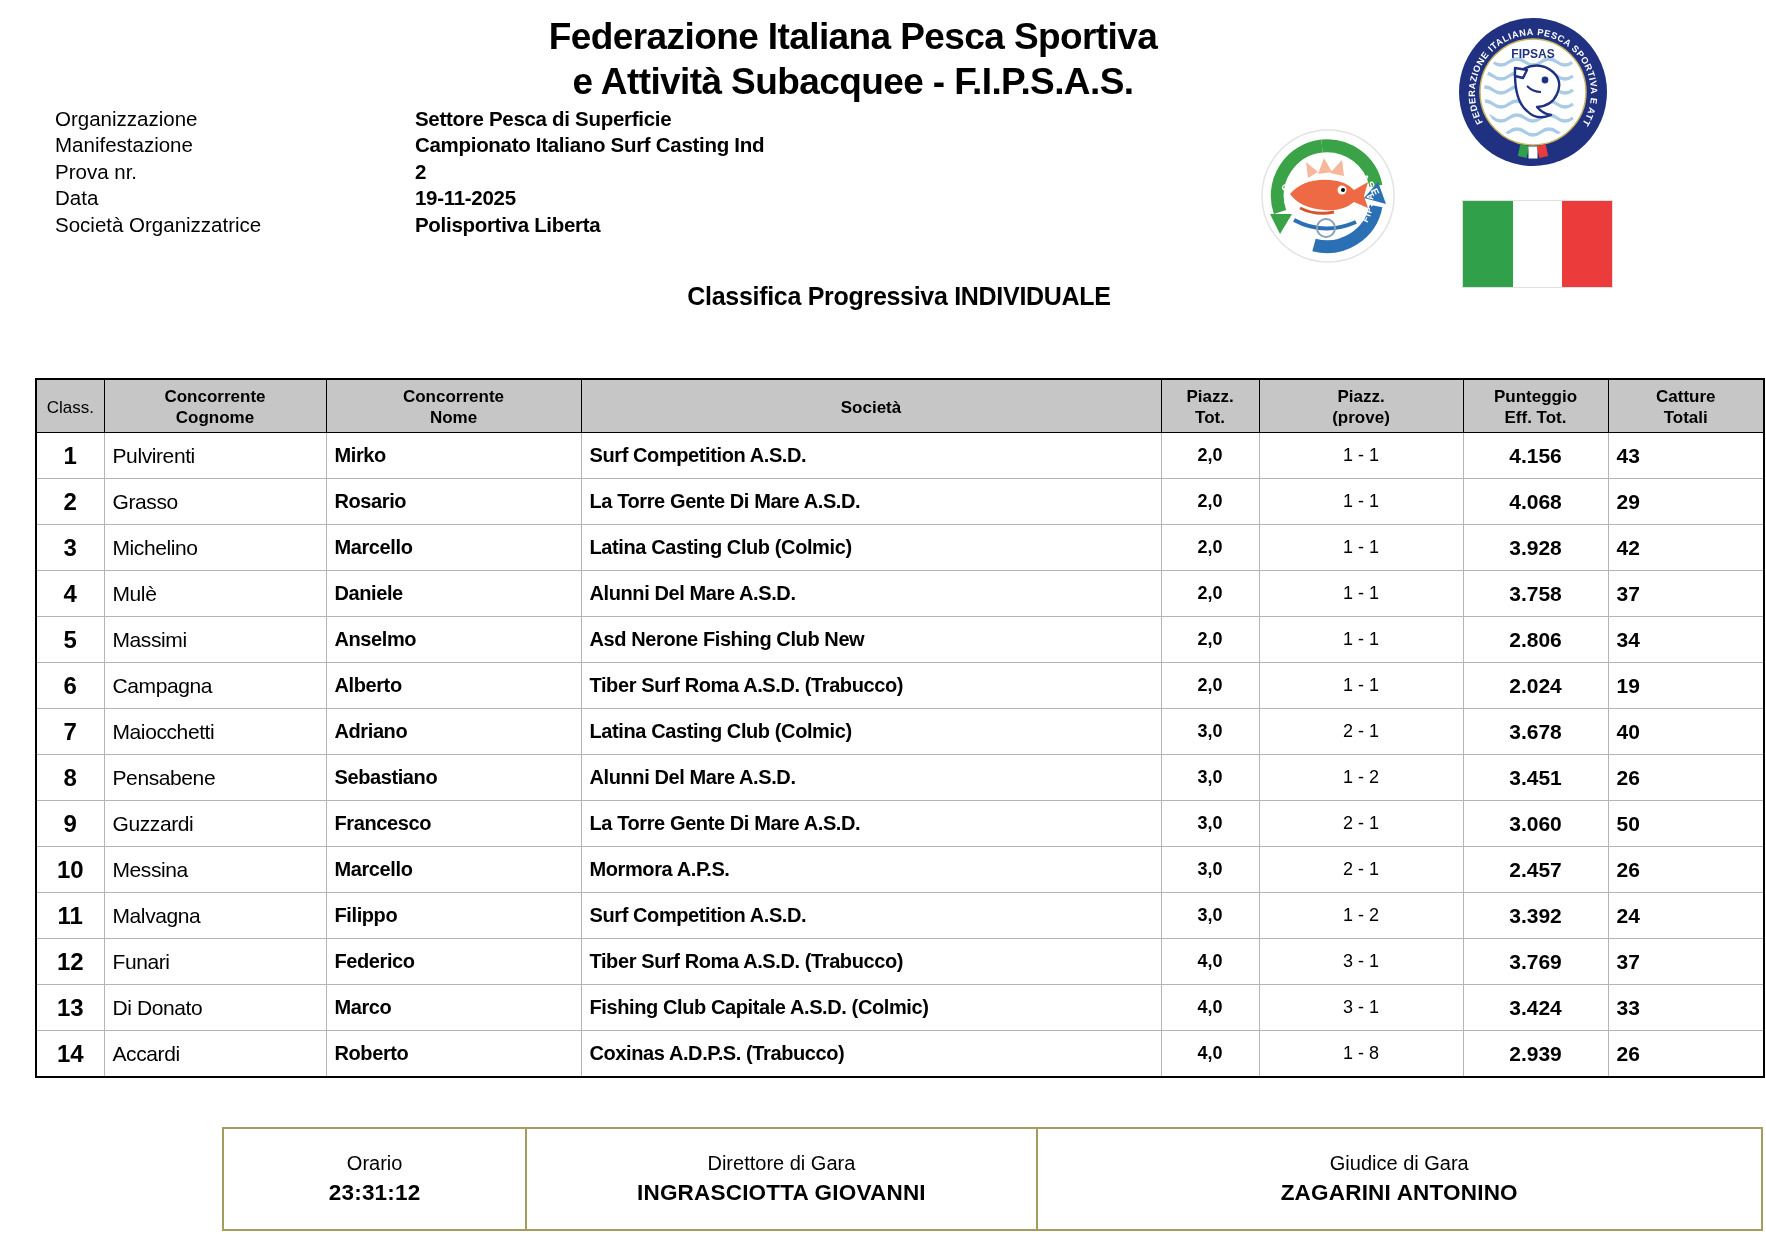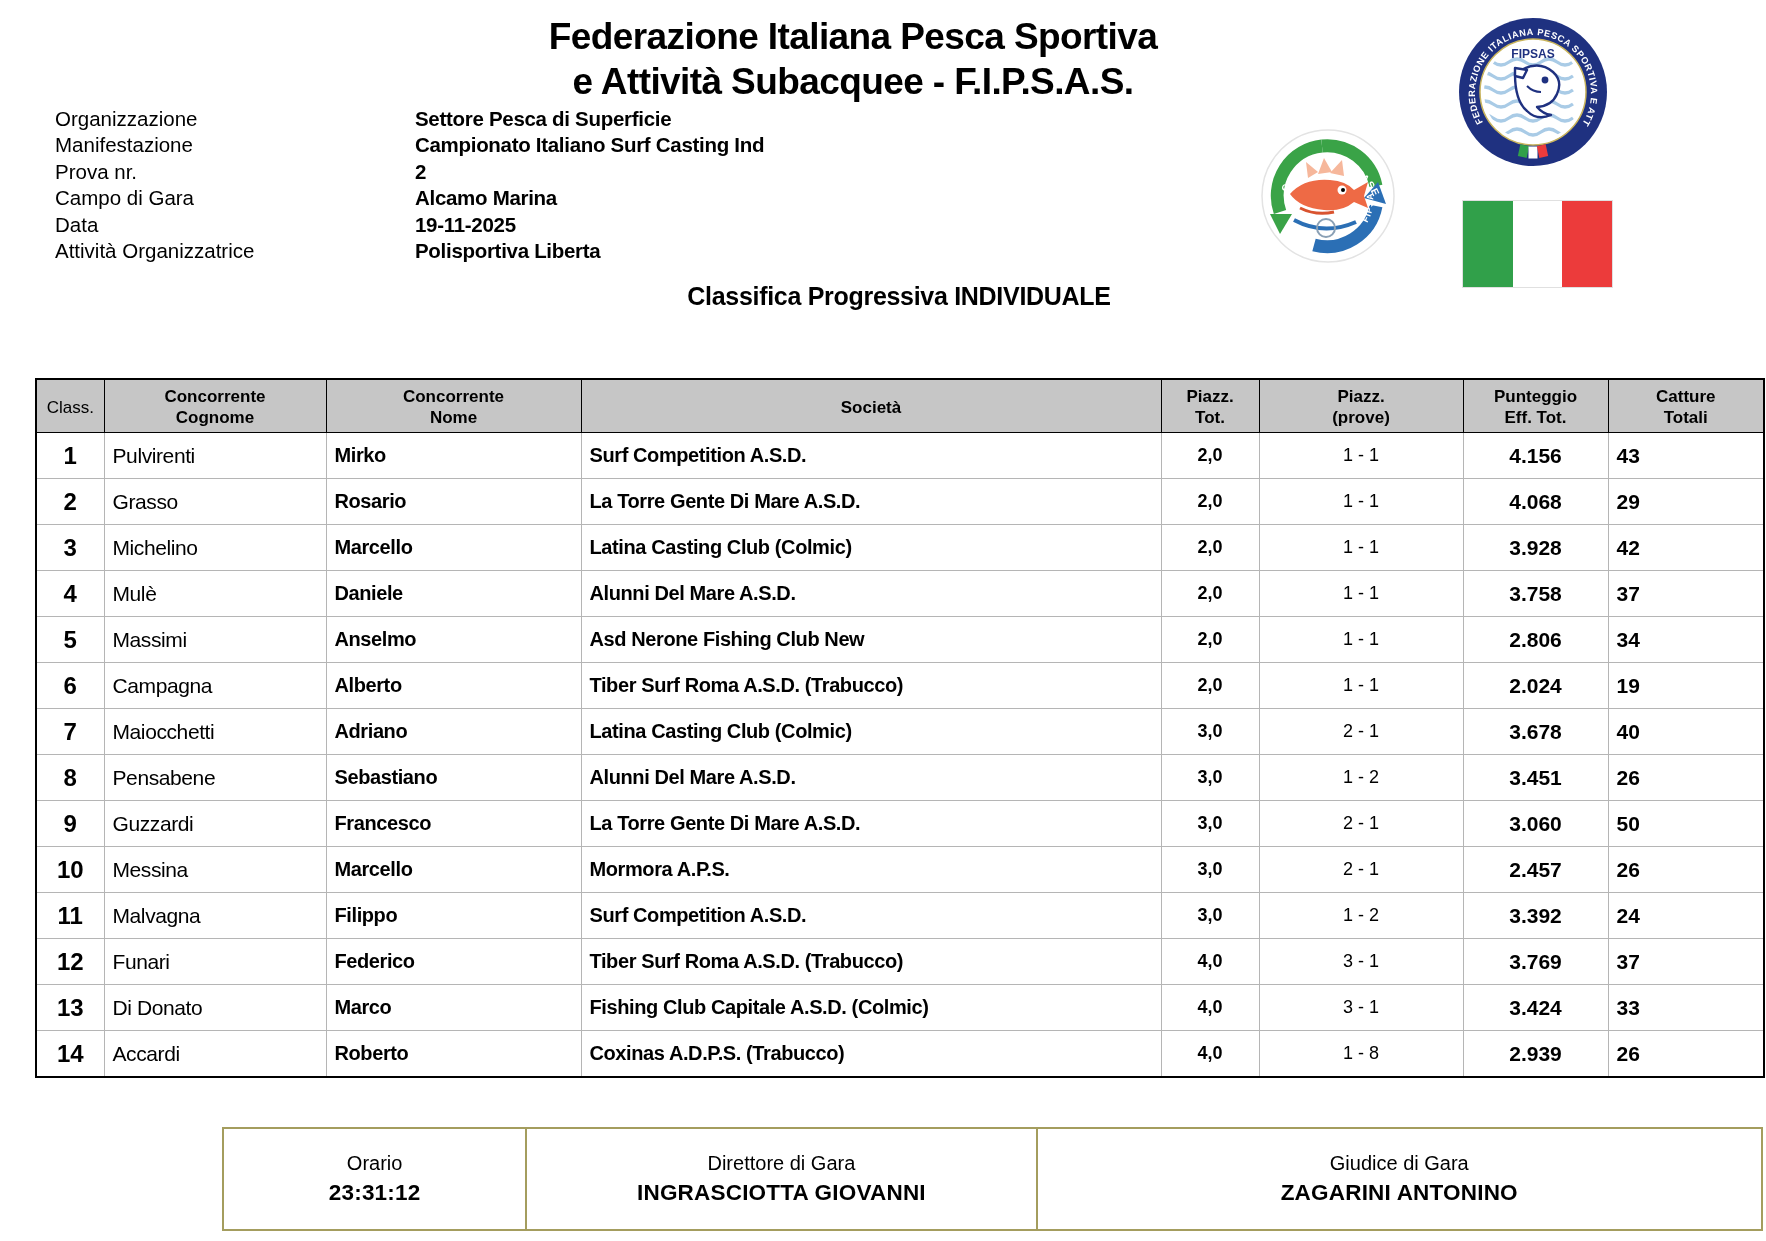--- a/index.html
+++ b/index.html
@@ -162,23 +162,22 @@
   <div class="flag">
     <div class="flag-green"></div>
     <div class="flag-white"></div>
     <div class="flag-red"></div>
   </div>
 
   <div class="meta-block">
       <div class="meta-row"><span class="meta-label">Organizzazione</span><span class="meta-value">Settore Pesca di Superficie</span></div>
       <div class="meta-row"><span class="meta-label">Manifestazione</span><span class="meta-value">Campionato Italiano Surf Casting Ind</span></div>
       <div class="meta-row"><span class="meta-label">Prova nr.</span><span class="meta-value">2</span></div>
-      <div class="meta-row"><span class="meta-label">Campo di Gara</span><span class="meta-value">Alcamo Marina</span></div>
       <div class="meta-row"><span class="meta-label">Data</span><span class="meta-value">19-11-2025</span></div>
-      <div class="meta-row"><span class="meta-label">Attività Organizzatrice</span><span class="meta-value">Polisportiva Liberta</span></div>
+      <div class="meta-row"><span class="meta-label">Società Organizzatrice</span><span class="meta-value">Polisportiva Liberta</span></div>
     </div>
 
   <div class="subtitle">Classifica Progressiva INDIVIDUALE</div>
 
   <table class="results">
     <colgroup>
       <col style="width:68px">
         <col style="width:222px">
         <col style="width:255px">
         <col style="width:580px">

